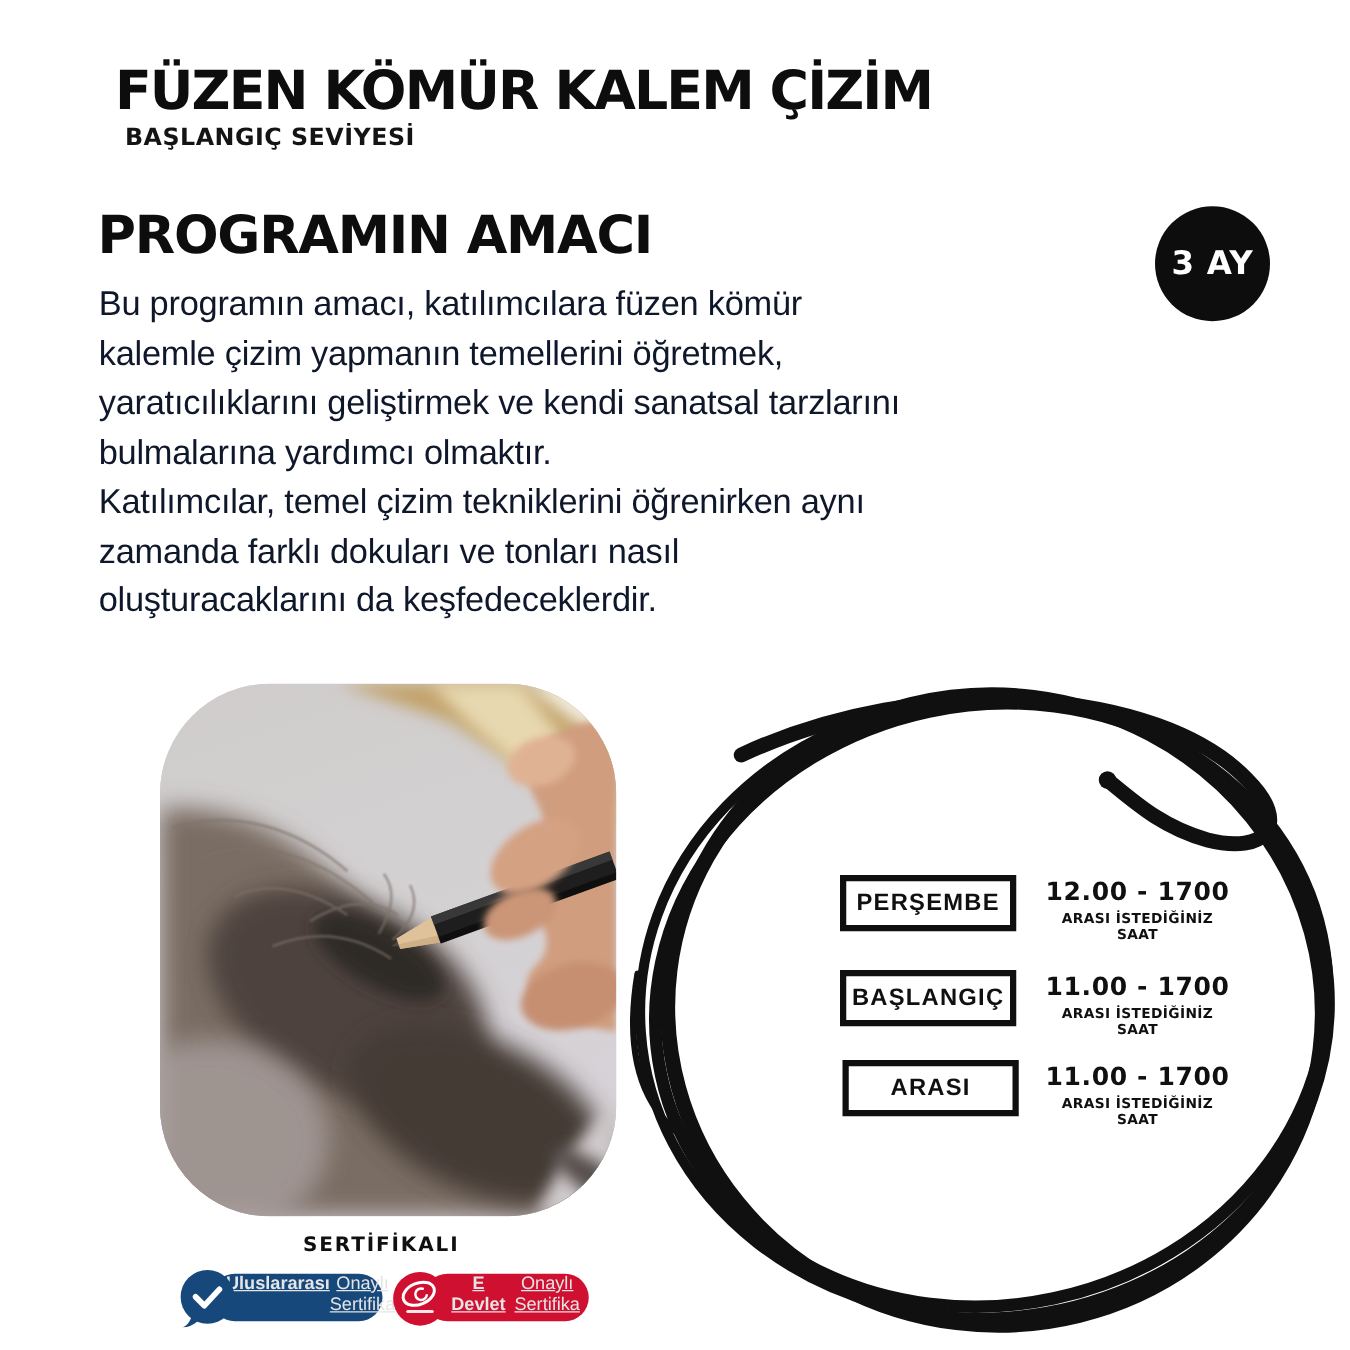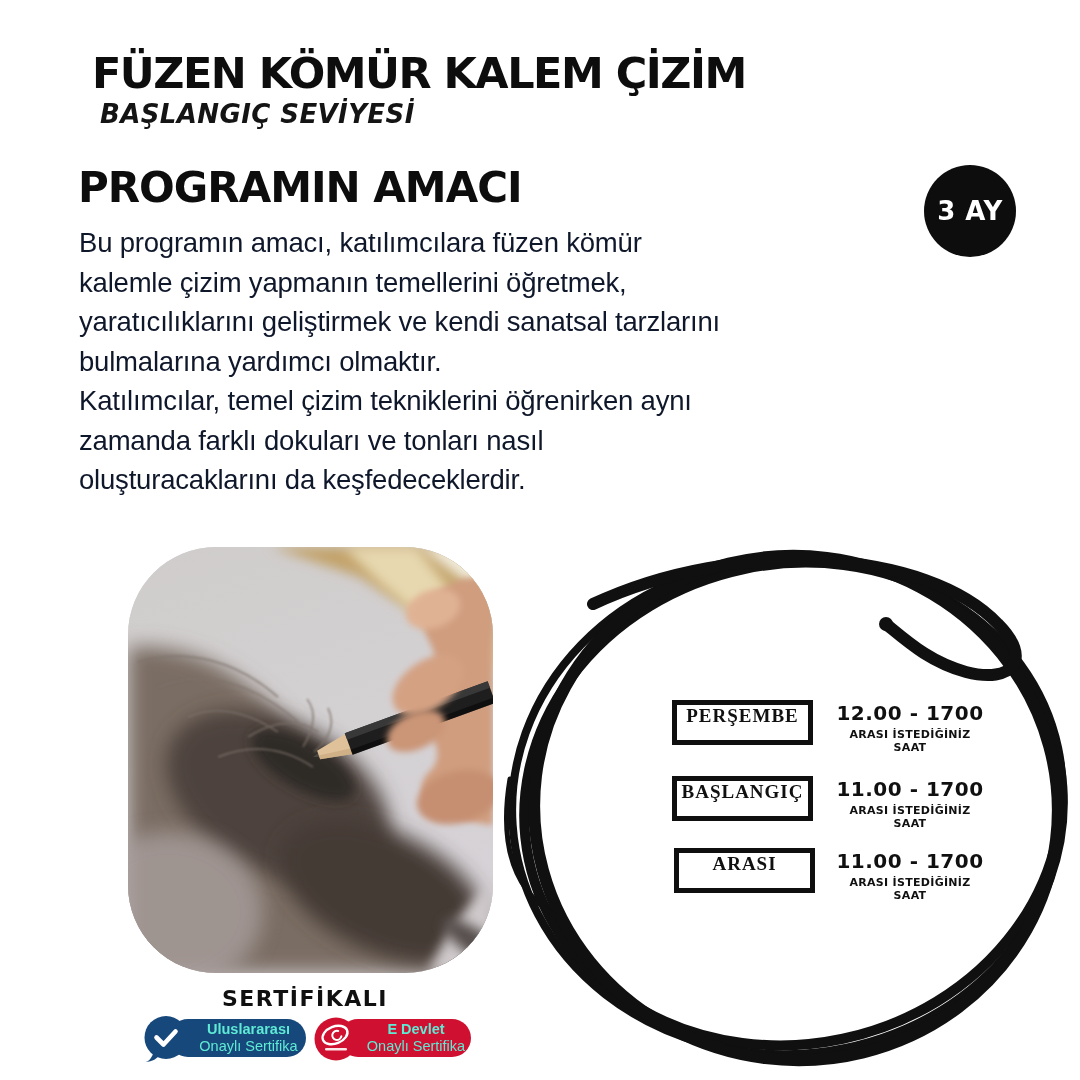--- a/index.html
+++ b/index.html
@@ -3,58 +3,58 @@
 <meta charset="utf-8">
 <style>
   html,body{margin:0;padding:0;background:#ffffff;}
   body{width:1080px;height:1080px;overflow:hidden;font-family:"Liberation Sans",sans-serif;}
   .poster{position:relative;width:1080px;height:1080px;background:#ffffff;overflow:hidden;}
 
   
   .title{position:absolute;left:92px;top:48px;font-family:"DejaVu Sans",sans-serif;
          font-weight:bold;font-size:43px;letter-spacing:-1.5px;color:#0d0d0d;white-space:nowrap;}
   .subtitle{position:absolute;left:100px;top:99px;font-family:"DejaVu Sans",sans-serif;
-         font-style:italic;font-weight:bold;font-size:26px;letter-spacing:.4px;color:#141414;}
+         font-weight:bold;font-size:19px;letter-spacing:.4px;color:#141414;}
 
   
   .heading{position:absolute;left:78px;top:163px;font-family:"DejaVu Sans",sans-serif;
          font-weight:bold;font-size:42px;letter-spacing:-1px;color:#0d0d0d;}
   .body-text{position:absolute;left:79px;top:223px;width:880px;font-size:27.5px;
          line-height:39.5px;color:#0f172a;white-space:pre-line;letter-spacing:-.2px;}
 
   
   .badge-3ay{position:absolute;left:924px;top:165px;width:92px;height:92px;border-radius:50%;
          display:flex;align-items:center;justify-content:center;color:#fff;
          font-family:"DejaVu Sans",sans-serif;font-weight:bold;font-size:26px;letter-spacing:.5px;}
 
   
   .photo{position:absolute;left:128px;top:547px;width:365px;height:426px;border-radius:88px;
          overflow:hidden;background:#d1cecf;}
   .photo svg{display:block;}
 
   
   .cert-title{position:absolute;left:150px;top:986px;width:310px;text-align:center;
-         font-family:"DejaVu Sans",sans-serif;font-weight:bold;font-size:22px;
+         font-family:"DejaVu Sans",sans-serif;font-weight:bold;font-size:16px;
          letter-spacing:1.5px;color:#101010;}
   .badges{position:absolute;left:143px;top:1016px;display:flex;gap:7px;}
   .badge{position:relative;height:46px;}
   .badge-blue{width:163px;}
   .badge-red{width:158px;}
   .badge .pill{position:absolute;left:26px;right:0;top:3px;height:38px;border-radius:19px;
-         color:#5eead4;display:flex;flex-direction:column;justify-content:center;text-align:center;
-         padding-left:22px;box-sizing:border-box;}
+         color:#e5e5e5;display:flex;flex-direction:row;justify-content:center;text-align:center;
+         padding-left:22px;box-sizing:border-box;text-decoration:underline;}
   .badge .pill .l1{font-weight:bold;font-size:14.5px;line-height:17px;}
   .badge .pill .l2{font-weight:normal;font-size:14.5px;line-height:17px;}
   .badge .circle{position:absolute;left:0;top:0;width:46px;height:46px;z-index:2;}
 
   
   .scribble{position:absolute;left:498px;top:544px;width:582px;height:528px;}
   .day-box{position:absolute;width:141px;height:45px;background:#fff;border:5px solid #0f0f0f;
-         box-sizing:border-box;display:flex;align-items:flex-start;justify-content:center;
-         font-family:Liberation Serif, serif;font-weight:bold;font-size:19px;
+         box-sizing:border-box;display:flex;align-items:center;justify-content:center;
+         font-family:Liberation Sans, sans-serif;font-weight:bold;font-size:19px;
          letter-spacing:1px;color:#101010;white-space:nowrap;}
   .time-block{position:absolute;left:835px;width:150px;text-align:center;color:#101010;}
   .time-block .time{font-family:"DejaVu Sans",sans-serif;font-weight:bold;font-size:20px;
          letter-spacing:.5px;white-space:nowrap;}
   .time-block .note{font-family:"DejaVu Sans",sans-serif;font-weight:bold;font-size:11px;
          line-height:13px;letter-spacing:.3px;margin-top:3px;white-space:pre-line;}
 </style>
 </head>
 <body>
 

